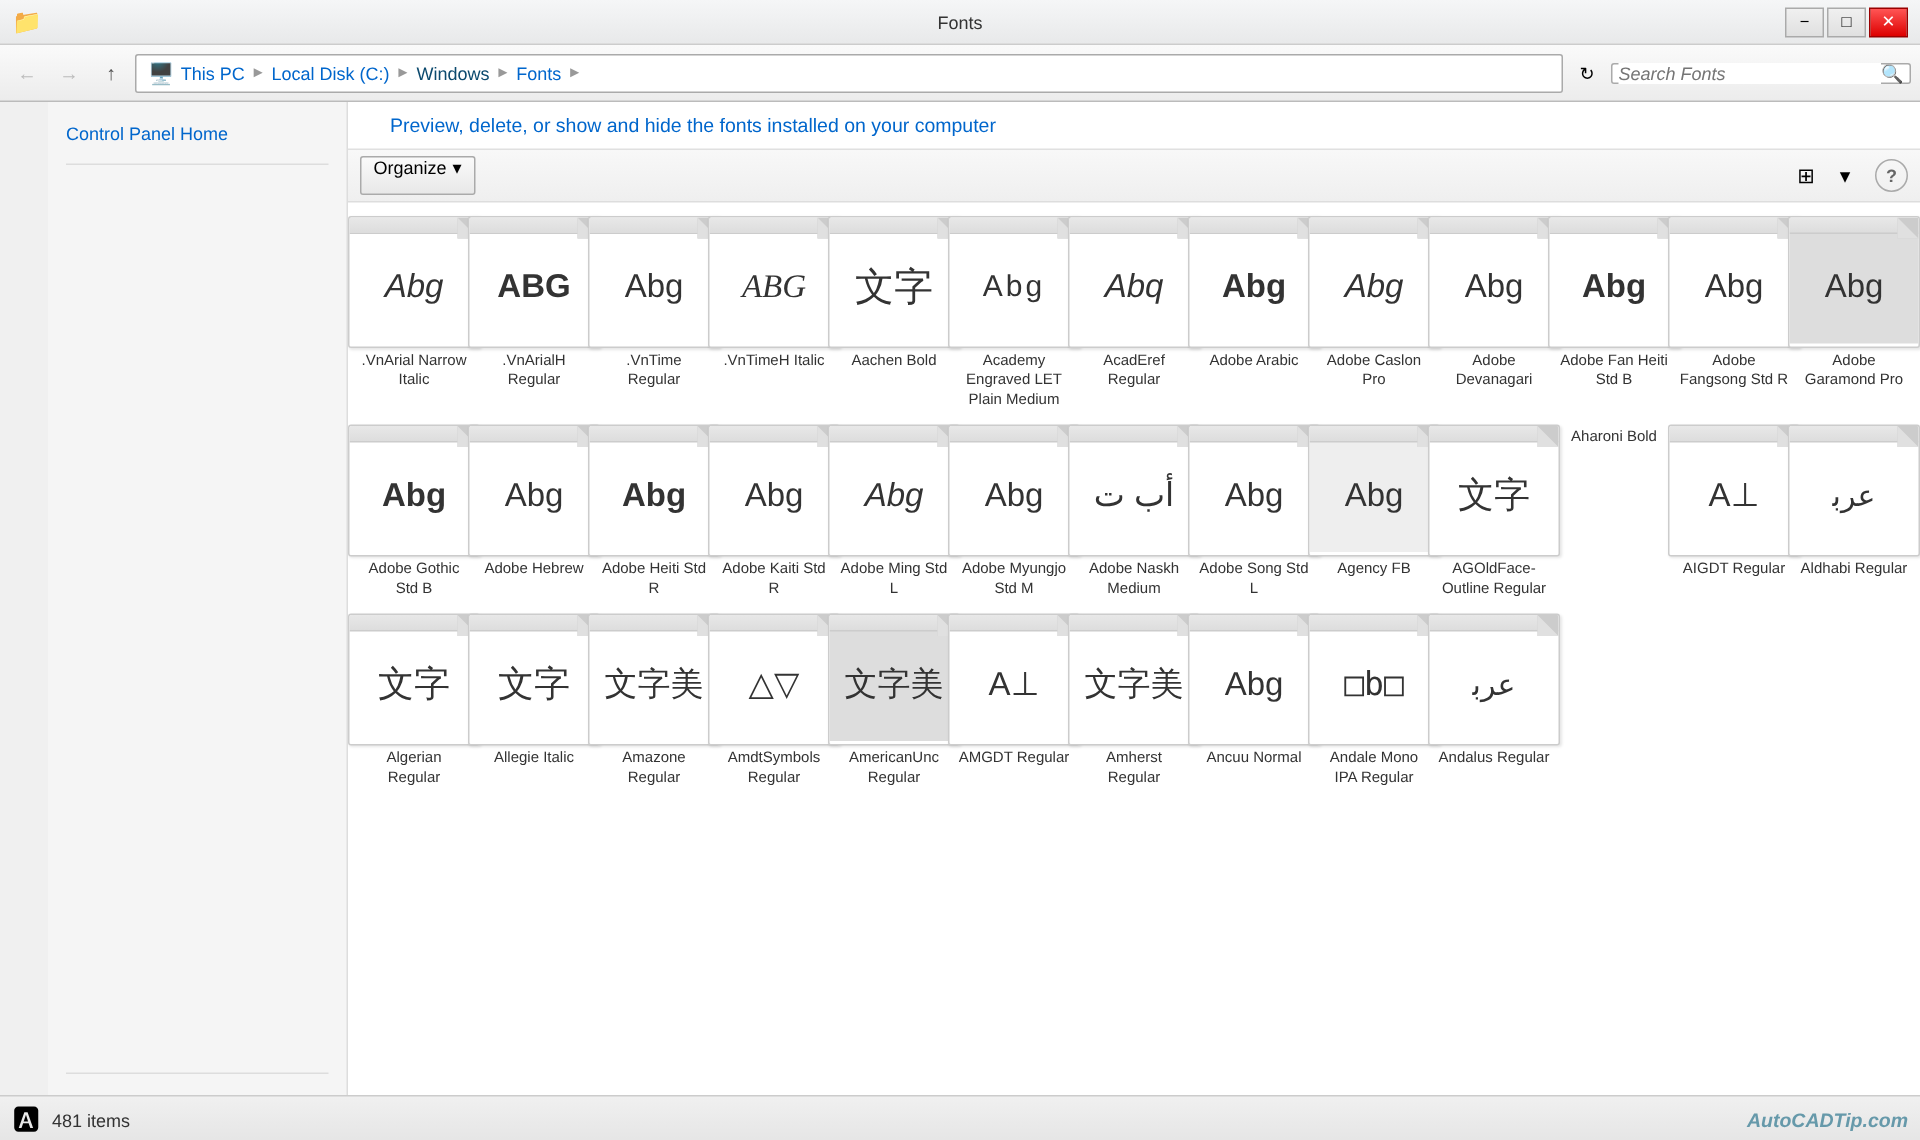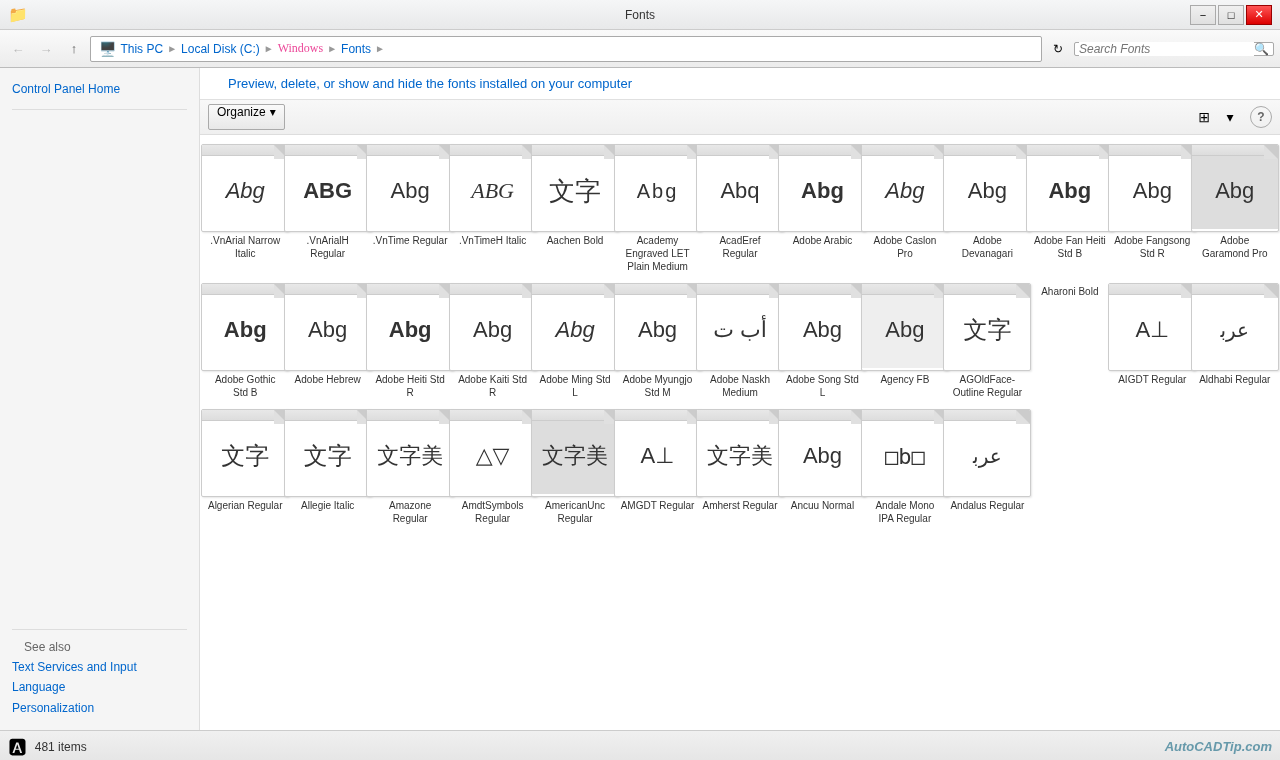--- a/index.html
+++ b/index.html
@@ -55,21 +55,21 @@
     .search-input {
       flex: 1; border: none; outline: none; font-size: 12px; color: #999;
       font-style: italic;
     }
     .refresh-btn {
       width: 24px; height: 24px; border: 1px solid transparent;
       display: flex; align-items: center; justify-content: center; cursor: pointer;
     }
 
     
-    .main-layout { display: flex; height: calc(760px - 68px - 30px); }
+    .main-layout { display: flex; height: calc(760px - 68px - 30px); padding-left: 32px; }
 
     
     .sidebar {
       width: 200px; min-width: 200px;
       background: #f5f5f5;
       border-right: 1px solid #ddd;
       padding: 8px 0;
       display: flex; flex-direction: column;
     }
     .sidebar-section { padding: 4px 12px; }
@@ -183,46 +183,41 @@
 <div class="address-bar">
   <div class="nav-btn disabled">←</div>
   <div class="nav-btn disabled">→</div>
   <div class="nav-btn">↑</div>
   <div class="address-breadcrumb">
     <span style="font-size:14px;">🖥️</span>
     <span style="color:#0066cc;">This PC</span>
     <span class="breadcrumb-sep">►</span>
     <span style="color:#0066cc;">Local Disk (C:)</span>
     <span class="breadcrumb-sep">►</span>
-    <span style="color:#ec4899;font-family:Liberation Serif, serif;">Windows</span>
+    <span style="color:#0c4a6e;">Windows</span>
     <span class="breadcrumb-sep">►</span>
     <span style="color:#0066cc;">Fonts</span>
     <span class="breadcrumb-sep">►</span>
   </div>
   <div class="refresh-btn">↻</div>
   <div class="search-box">
     <input class="search-input" type="text" placeholder="Search Fonts" style="">
     <span style="color:#999;">🔍</span>
   </div>
 </div>
 
 <div class="main-layout">
 
   <div class="sidebar">
     <div class="sidebar-section">
       <a class="sidebar-link">Control Panel Home</a>
     </div>
     <div class="sidebar-divider"></div>
     <div style="flex:1;"></div>
     <div class="sidebar-divider"></div>
-    <div class="sidebar-section">
-      <span class="sidebar-see-also">See also</span>
-      <a class="sidebar-link" style="margin-top:4px;display:block;">Text Services and Input Language</a>
-      <a class="sidebar-link" style="margin-top:2px;display:block;">Personalization</a>
-    </div>
   </div>
 
   <div class="content-area">
 
     <div class="content-header">
       <span class="content-title">Preview, delete, or show and hide the fonts installed on your computer</span>
     </div>
 
     <div class="toolbar">
       <button class="organize-btn">
@@ -269,21 +264,21 @@
           <div class="font-name">Aachen Bold</div>
         </div>
         <div class="font-item">
           <div class="font-icon">
             <div class="font-icon-inner" style="font-size:20px;letter-spacing:2px;;pointer-events:none;">Abg</div>
           </div>
           <div class="font-name">Academy Engraved LET Plain Medium</div>
         </div>
         <div class="font-item">
           <div class="font-icon">
-            <div class="font-icon-inner" style="font-size:22px;;pointer-events:none;">Abq</div>
+            <div class="font-icon-inner" style="font-size:22px;;pointer-events:none;font-style:italic;">Abq</div>
           </div>
           <div class="font-name">AcadEref Regular</div>
         </div>
         <div class="font-item">
           <div class="font-icon">
             <div class="font-icon-inner" style="font-size:22px;font-weight:bold;;pointer-events:none;">Abg</div>
           </div>
           <div class="font-name">Adobe Arabic</div>
         </div>
         <div class="font-item">

